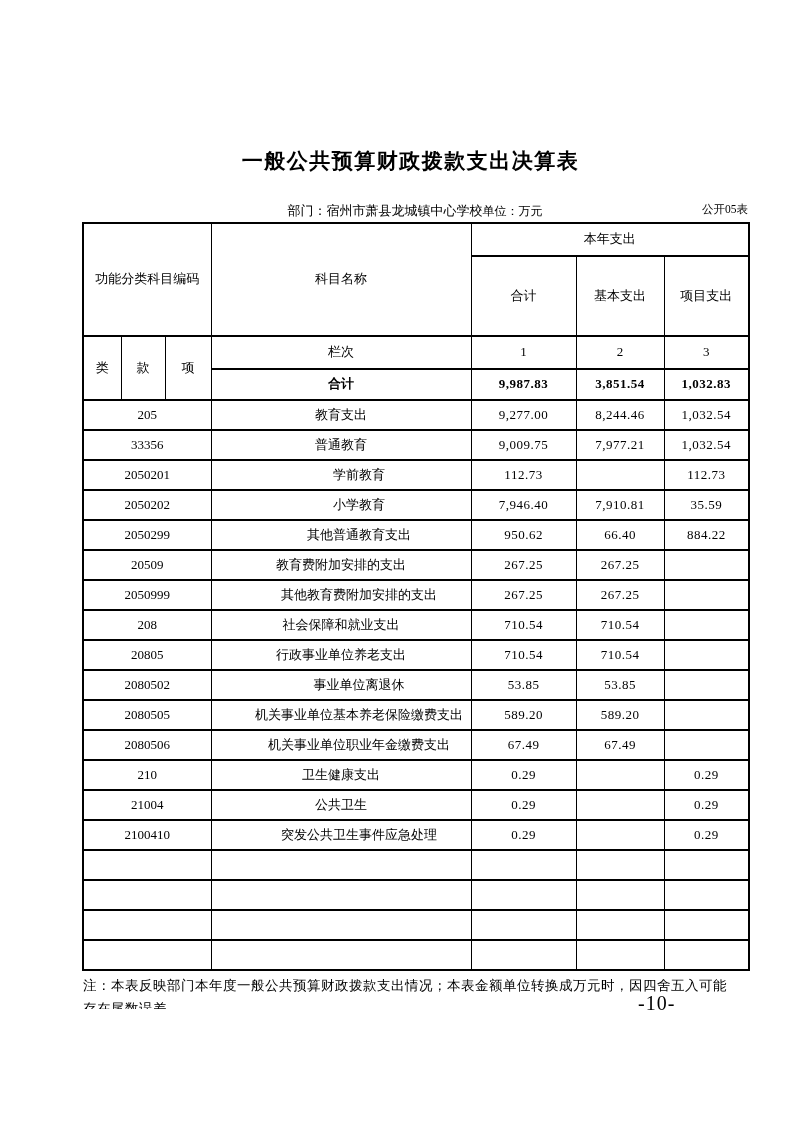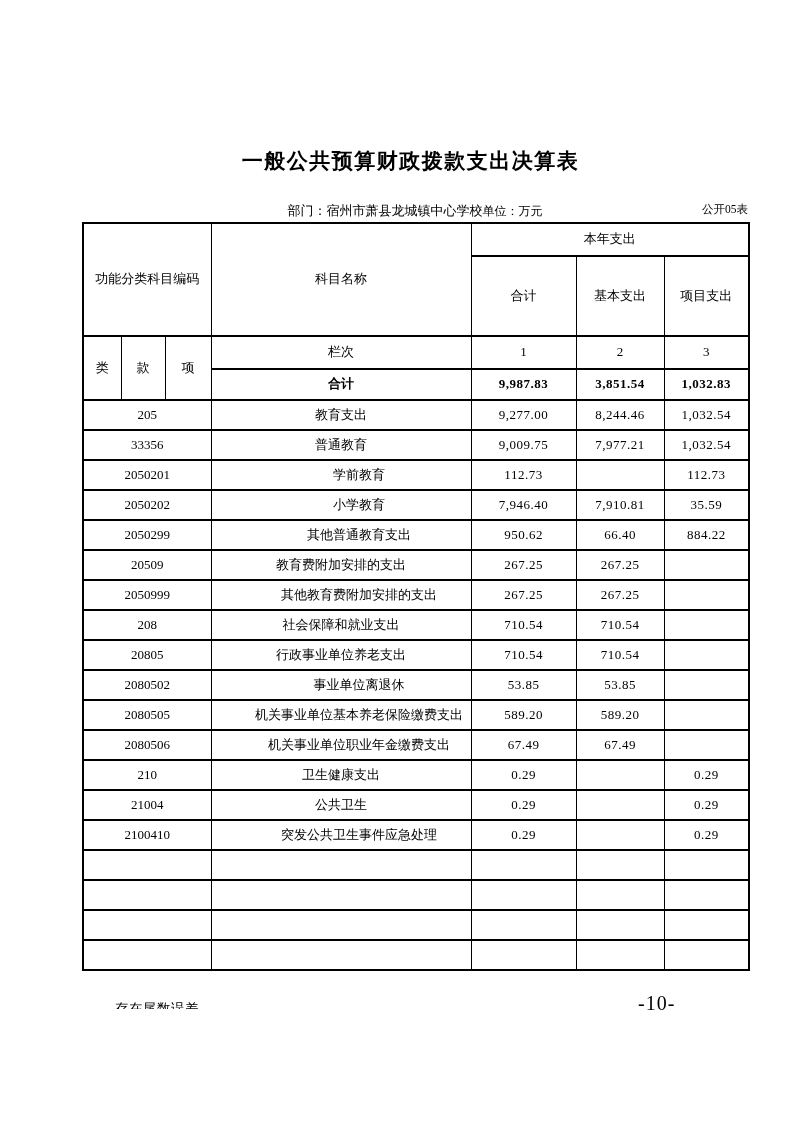--- a/index.html
+++ b/index.html
@@ -53,21 +53,21 @@
   .bold    { font-weight:bold; }
 
   .note-line1 {
     position:absolute; top:977px; left:83px; width:680px;
     font-size:13.5px; letter-spacing:0.5px;
   }
   .note-line2-clip {
     position:absolute; top:999px; left:83px; width:200px;
     height:10px; overflow:hidden;
   }
-  .note-line2-clip span { font-size:13.5px; letter-spacing:0.5px;margin-left:32px; }
+  .note-line2-clip span { font-size:13.5px; letter-spacing:0.5px; }
   .page-number {
     position:absolute; top:992px; left:638px;
     font-size:20px; letter-spacing:1px;
   }
 </style>
 </head>
 <body>
 
 <div class="page">
 
@@ -247,18 +247,19 @@
         <tr>
           <td class="code" colspan="3"></td>
           <td class="name"></td>
           <td class="num"></td>
           <td class="num"></td>
           <td class="num"></td>
         </tr>
       </tbody>
   </table>
 
+  <div class="note-line1">注：本表反映部门本年度一般公共预算财政拨款支出情况；本表金额单位转换成万元时，因四舍五入可能</div>
   <div class="note-line2-clip">
     <span>存在尾数误差</span>
   </div>
   <div class="page-number">-10-</div>
 
 </div>
 
 </body></html>

